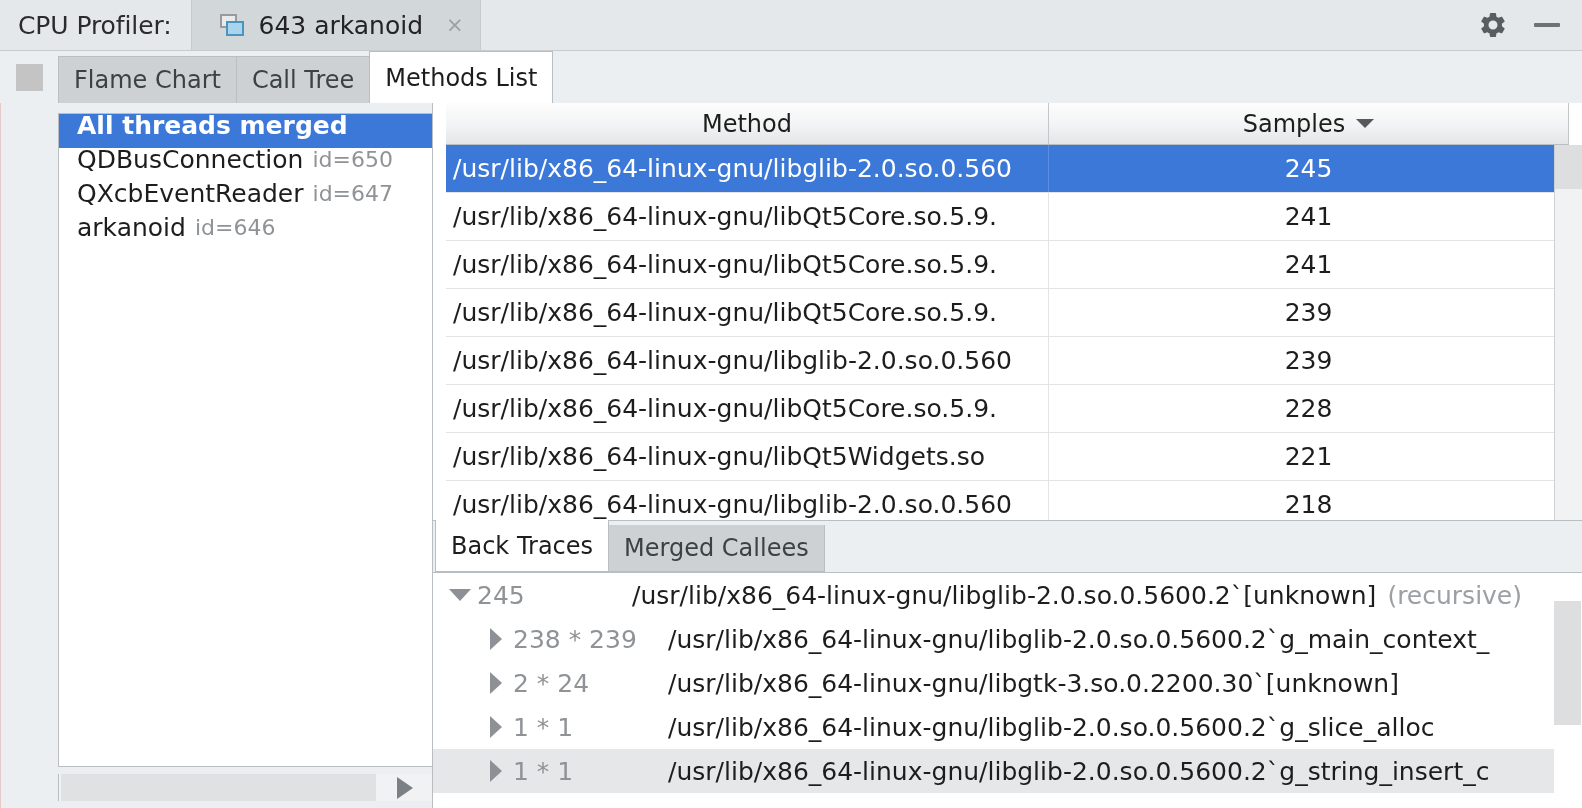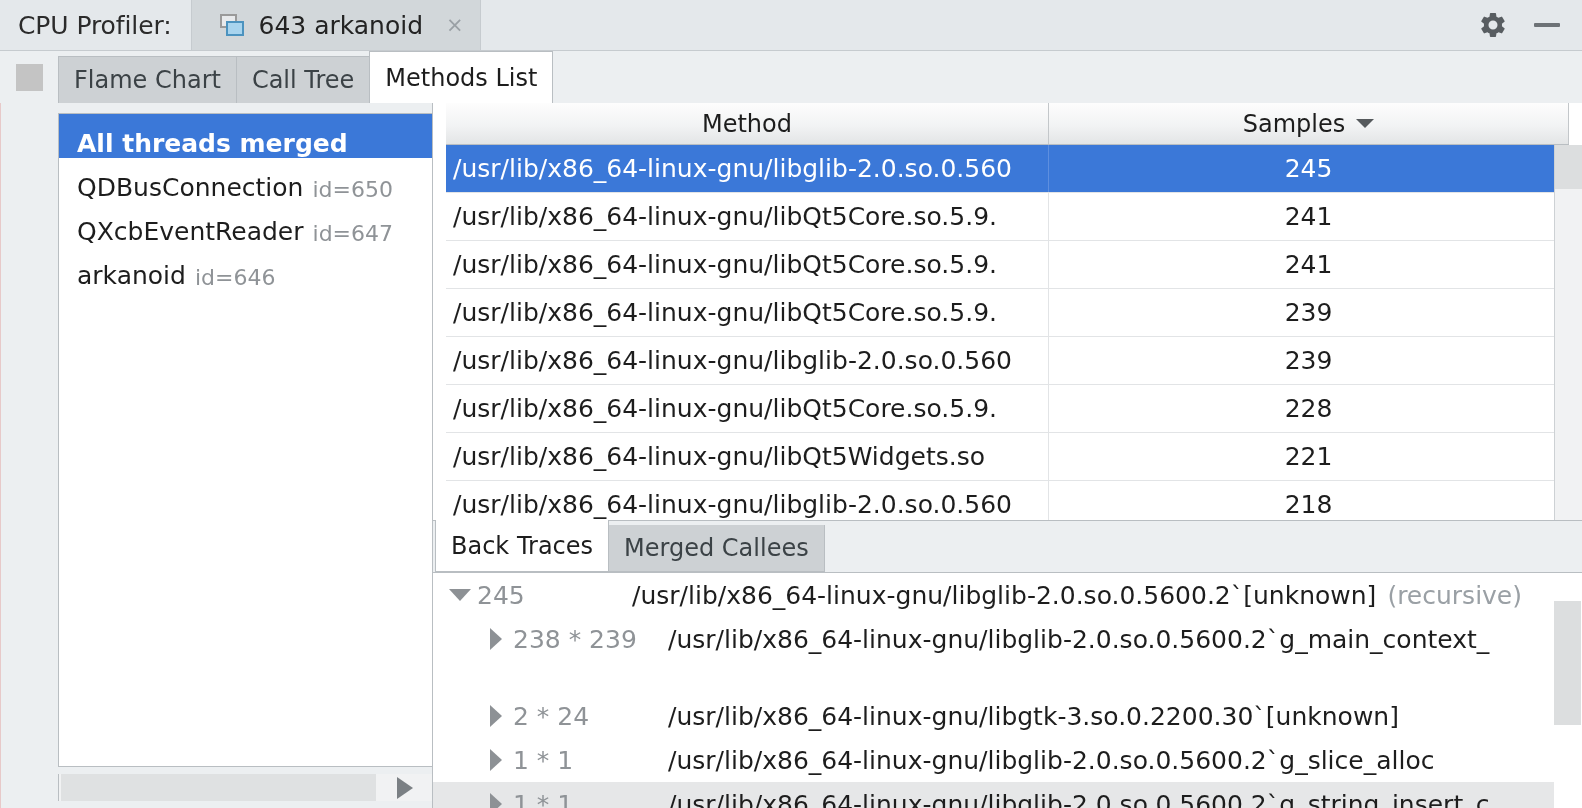--- a/index.html
+++ b/index.html
@@ -163,24 +163,24 @@
     left: 46px; top: 10px;
     width: 374px;
     bottom: 41px;
     background: #ffffff;
     border: 1px solid #b9bec2;
     border-right: none;
     box-sizing: border-box;
     overflow: hidden;
   }
   .thread-item {
-    height: 44px;
-    display: flex;
-    align-items: flex-end;
-    padding: 0 0 0 18px;
+    height: 34px;
+    display: flex;
+    align-items: center;
+    padding: 0 0 12px 18px;
     font-size: 25px;
     color: #1d1d1d;
     white-space: nowrap;
     cursor: pointer;
     box-sizing: border-box;
   }
   .thread-item.selected {
     background: #3b78d8;
     color: #ffffff;
     font-weight: bold;
@@ -563,21 +563,21 @@
         </div>
 
         <div class="trace-row" style="padding-left:46px;">
           <span class="tri">
               <span class="tri-right"></span>
             </span>
           <span class="trace-count" style="width:155px;">238 * 239</span>
           <span class="trace-name">/usr/lib/x86_64-linux-gnu/libglib-2.0.so.0.5600.2`g_main_context_</span>
         </div>
 
-        <div class="trace-row" style="padding-left:46px;margin-top:33px;">
+        <div class="trace-row" style="padding-left:46px;">
           <span class="tri">
               <span class="tri-right"></span>
             </span>
           <span class="trace-count" style="width:155px;">2 * 24</span>
           <span class="trace-name">/usr/lib/x86_64-linux-gnu/libgtk-3.so.0.2200.30`[unknown]</span>
         </div>
 
         <div class="trace-row" style="padding-left:46px;">
           <span class="tri">
               <span class="tri-right"></span>

